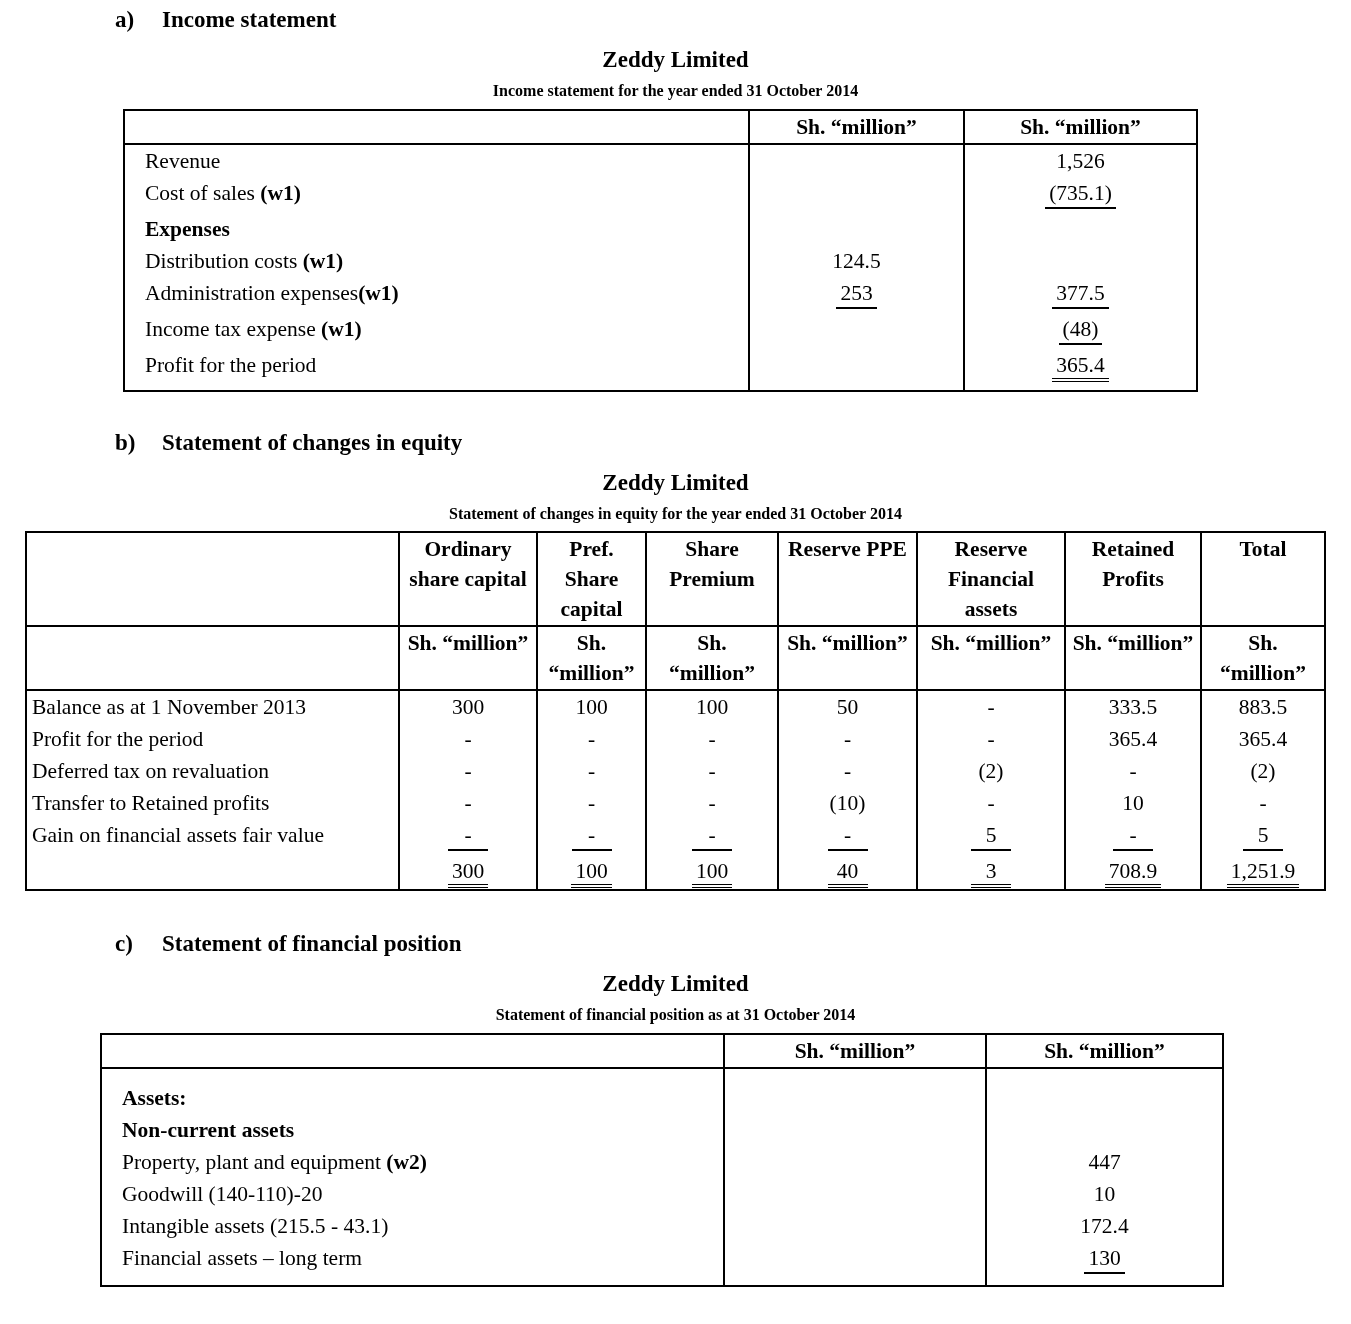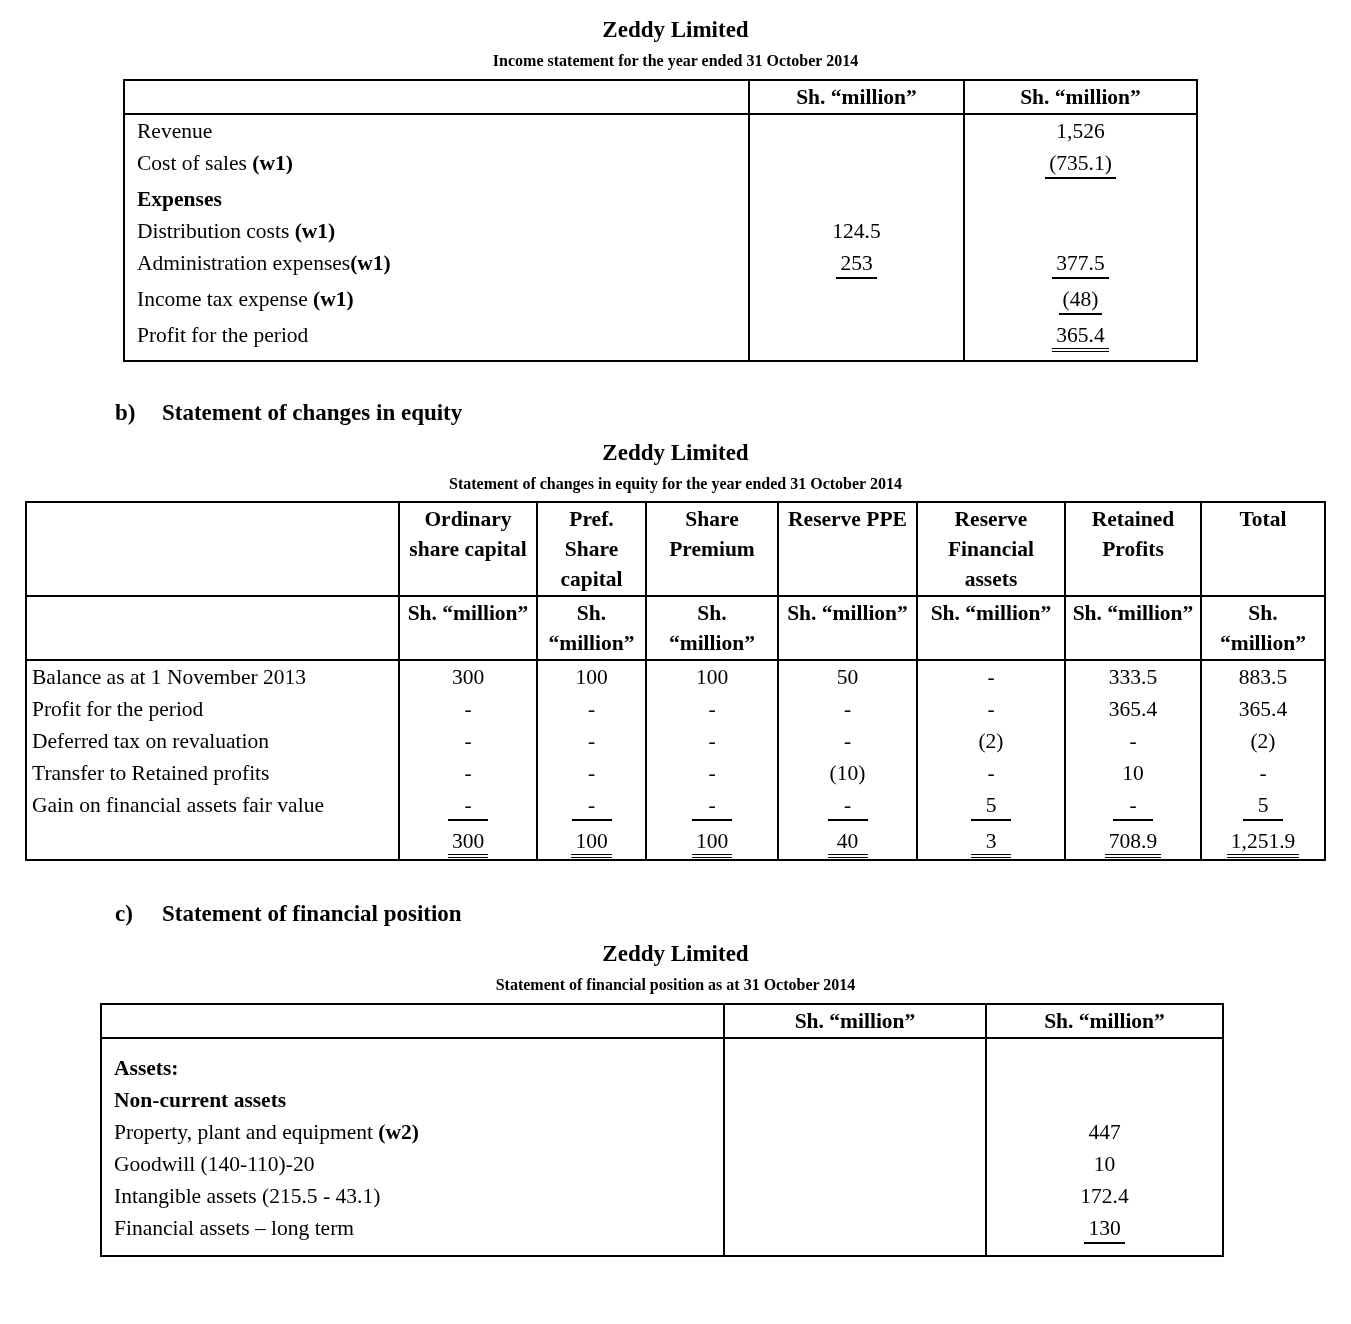--- a/index.html
+++ b/index.html
@@ -10,21 +10,21 @@
   .sec-heading { margin-left:115px; font-size:23px; font-weight:bold; line-height:30px; }
   .sec-heading .marker { display:inline-block; width:47px; }
 
   .doc-title { text-align:center; font-size:23px; font-weight:bold; line-height:31px; margin-top:9px; }
   .doc-subtitle { text-align:center; font-size:16px; font-weight:bold; line-height:31px; }
 
   table.tbl { border-collapse:collapse; table-layout:fixed; border:2px solid #000; font-size:21.5px; }
   .tbl th, .tbl td { border-left:2px solid #000; vertical-align:top; padding:1px 8px; line-height:30px; }
   .tbl th:first-child, .tbl td:first-child { border-left:none; }
   .tbl thead th { border-bottom:2px solid #000; text-align:center; font-weight:bold; }
-  .tbl td.l { text-align:left; padding-left:12px; }
+  .tbl td.l { text-align:left; padding-left:20px; }
   .tbl td.c { text-align:center; }
   .b { font-weight:bold; }
 
   .u  { display:inline-block; min-width:40px; text-align:center; padding:0 4px; border-bottom:2px solid #000; line-height:27px; margin-bottom:3px; }
   .du { display:inline-block; min-width:40px; text-align:center; padding:0 4px; border-bottom:4px double #000; line-height:26px; }
 
   #tbl-a { margin:3px 0 0 123px; width:1073px; }
   #tbl-b { margin:2px 0 16px 25px;  width:1299px; }
   #tbl-c { margin:3px 0 0 100px; width:1122px; }
   #tbl-b th, #tbl-b td { padding-left:5px; padding-right:5px; }
@@ -33,20 +33,23 @@
   .sec-c { margin-top:38px; }
 
   #tbl-a tbody tr:last-child td, #tbl-c tbody tr:last-child td { padding-bottom:8px; }
   #tbl-c tbody tr:first-child td { padding-top:14px; }
 </style>
 </head>
 <body>
 
 <div class="page">
 
+  <div class="sec-heading">
+    <span class="marker">a)</span><span>Income statement</span>
+  </div>
   <div class="doc-title">Zeddy Limited</div>
   <div class="doc-subtitle">Income statement for the year ended 31 October 2014</div>
 
   <table class="tbl" id="tbl-a">
     <colgroup>
         <col style="width:625px">
         <col style="width:215px">
         <col style="width:233px">
       </colgroup>
     <thead>

